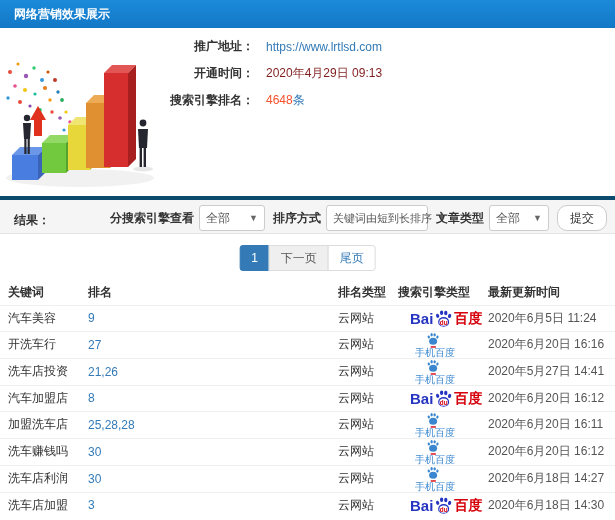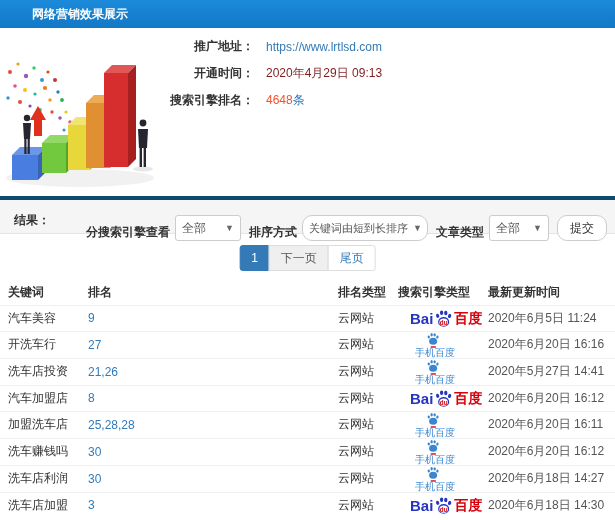--- a/index.html
+++ b/index.html
@@ -5,49 +5,49 @@
   * { margin:0; padding:0; box-sizing:border-box; }
   body { background:#fff; }
   .container{
     width:615px;height:520px;position:relative;background:#fff;overflow:hidden;
     font-family:"Liberation Sans","DejaVu Sans",sans-serif;font-size:12px;color:#333;
   }
   
   .header{
     position:absolute;top:0;left:0;right:0;height:28px;
     background:linear-gradient(#1c8ada,#1278c6);
-    color:#fff;line-height:28px;padding-left:32px;font-weight:bold;font-size:12px;
+    color:#fff;line-height:28px;padding-left:14px;font-weight:bold;font-size:12px;
   }
   
   .illustration{position:absolute;left:0;top:32px;width:180px;height:160px;}
   
   .info{position:absolute;left:168px;top:33px;}
   .info-row{display:flex;align-items:center;height:27px;}
   .info-label{width:86px;text-align:right;font-weight:bold;color:#333;white-space:nowrap;}
   .info-value{margin-left:12px;white-space:nowrap;}
   a.link{color:#337ab7;text-decoration:none;cursor:pointer;}
   .plain-val{color:#7f1d1d;}
   .num-orange{color:#f4512c;}
   .suffix-blue{color:#337ab7;}
   
   .filterbar{
     position:absolute;top:196px;left:0;right:0;height:38px;background:#f5f5f5;
     border-top:4px solid #0c4a6e;border-bottom:1px solid #e4e4e4;
   }
   .result-label{position:absolute;left:14px;top:12px;font-weight:bold;}
-  .filter-controls{position:absolute;right:8px;top:15px;display:flex;align-items:flex-end;}
+  .filter-controls{position:absolute;right:8px;top:5px;display:flex;align-items:center;}
   .f-label{font-weight:bold;margin:0 5px 0 8px;white-space:nowrap;}
   .select{
     height:26px;background:#fff;border:1px solid #ccc;border-radius:3px;
     display:flex;align-items:center;justify-content:space-between;
     padding:0 6px;color:#555;cursor:pointer;white-space:nowrap;
   }
   .select .caret{color:#666;font-size:9px;margin-left:5px;}
   .sel-engine{width:66px;}
-  .sel-sort{width:126px;font-size:11px;border-radius:10px;}
+  .sel-sort{width:102px;font-size:11px;}
   .sel-article{width:60px;}
   .submit-btn{
     height:26px;padding:0 12px;margin-left:8px;background:#fff;border:1px solid #ccc;
     border-radius:10px;color:#333;font-size:12px;cursor:pointer;
     font-family:"Liberation Sans","DejaVu Sans",sans-serif;
   }
   
   .pagination{position:absolute;top:245px;left:50%;transform:translateX(-50%);display:flex;}
   .page-item{
     height:26px;line-height:24px;padding:0 11px;border:1px solid #ddd;background:#fff;

